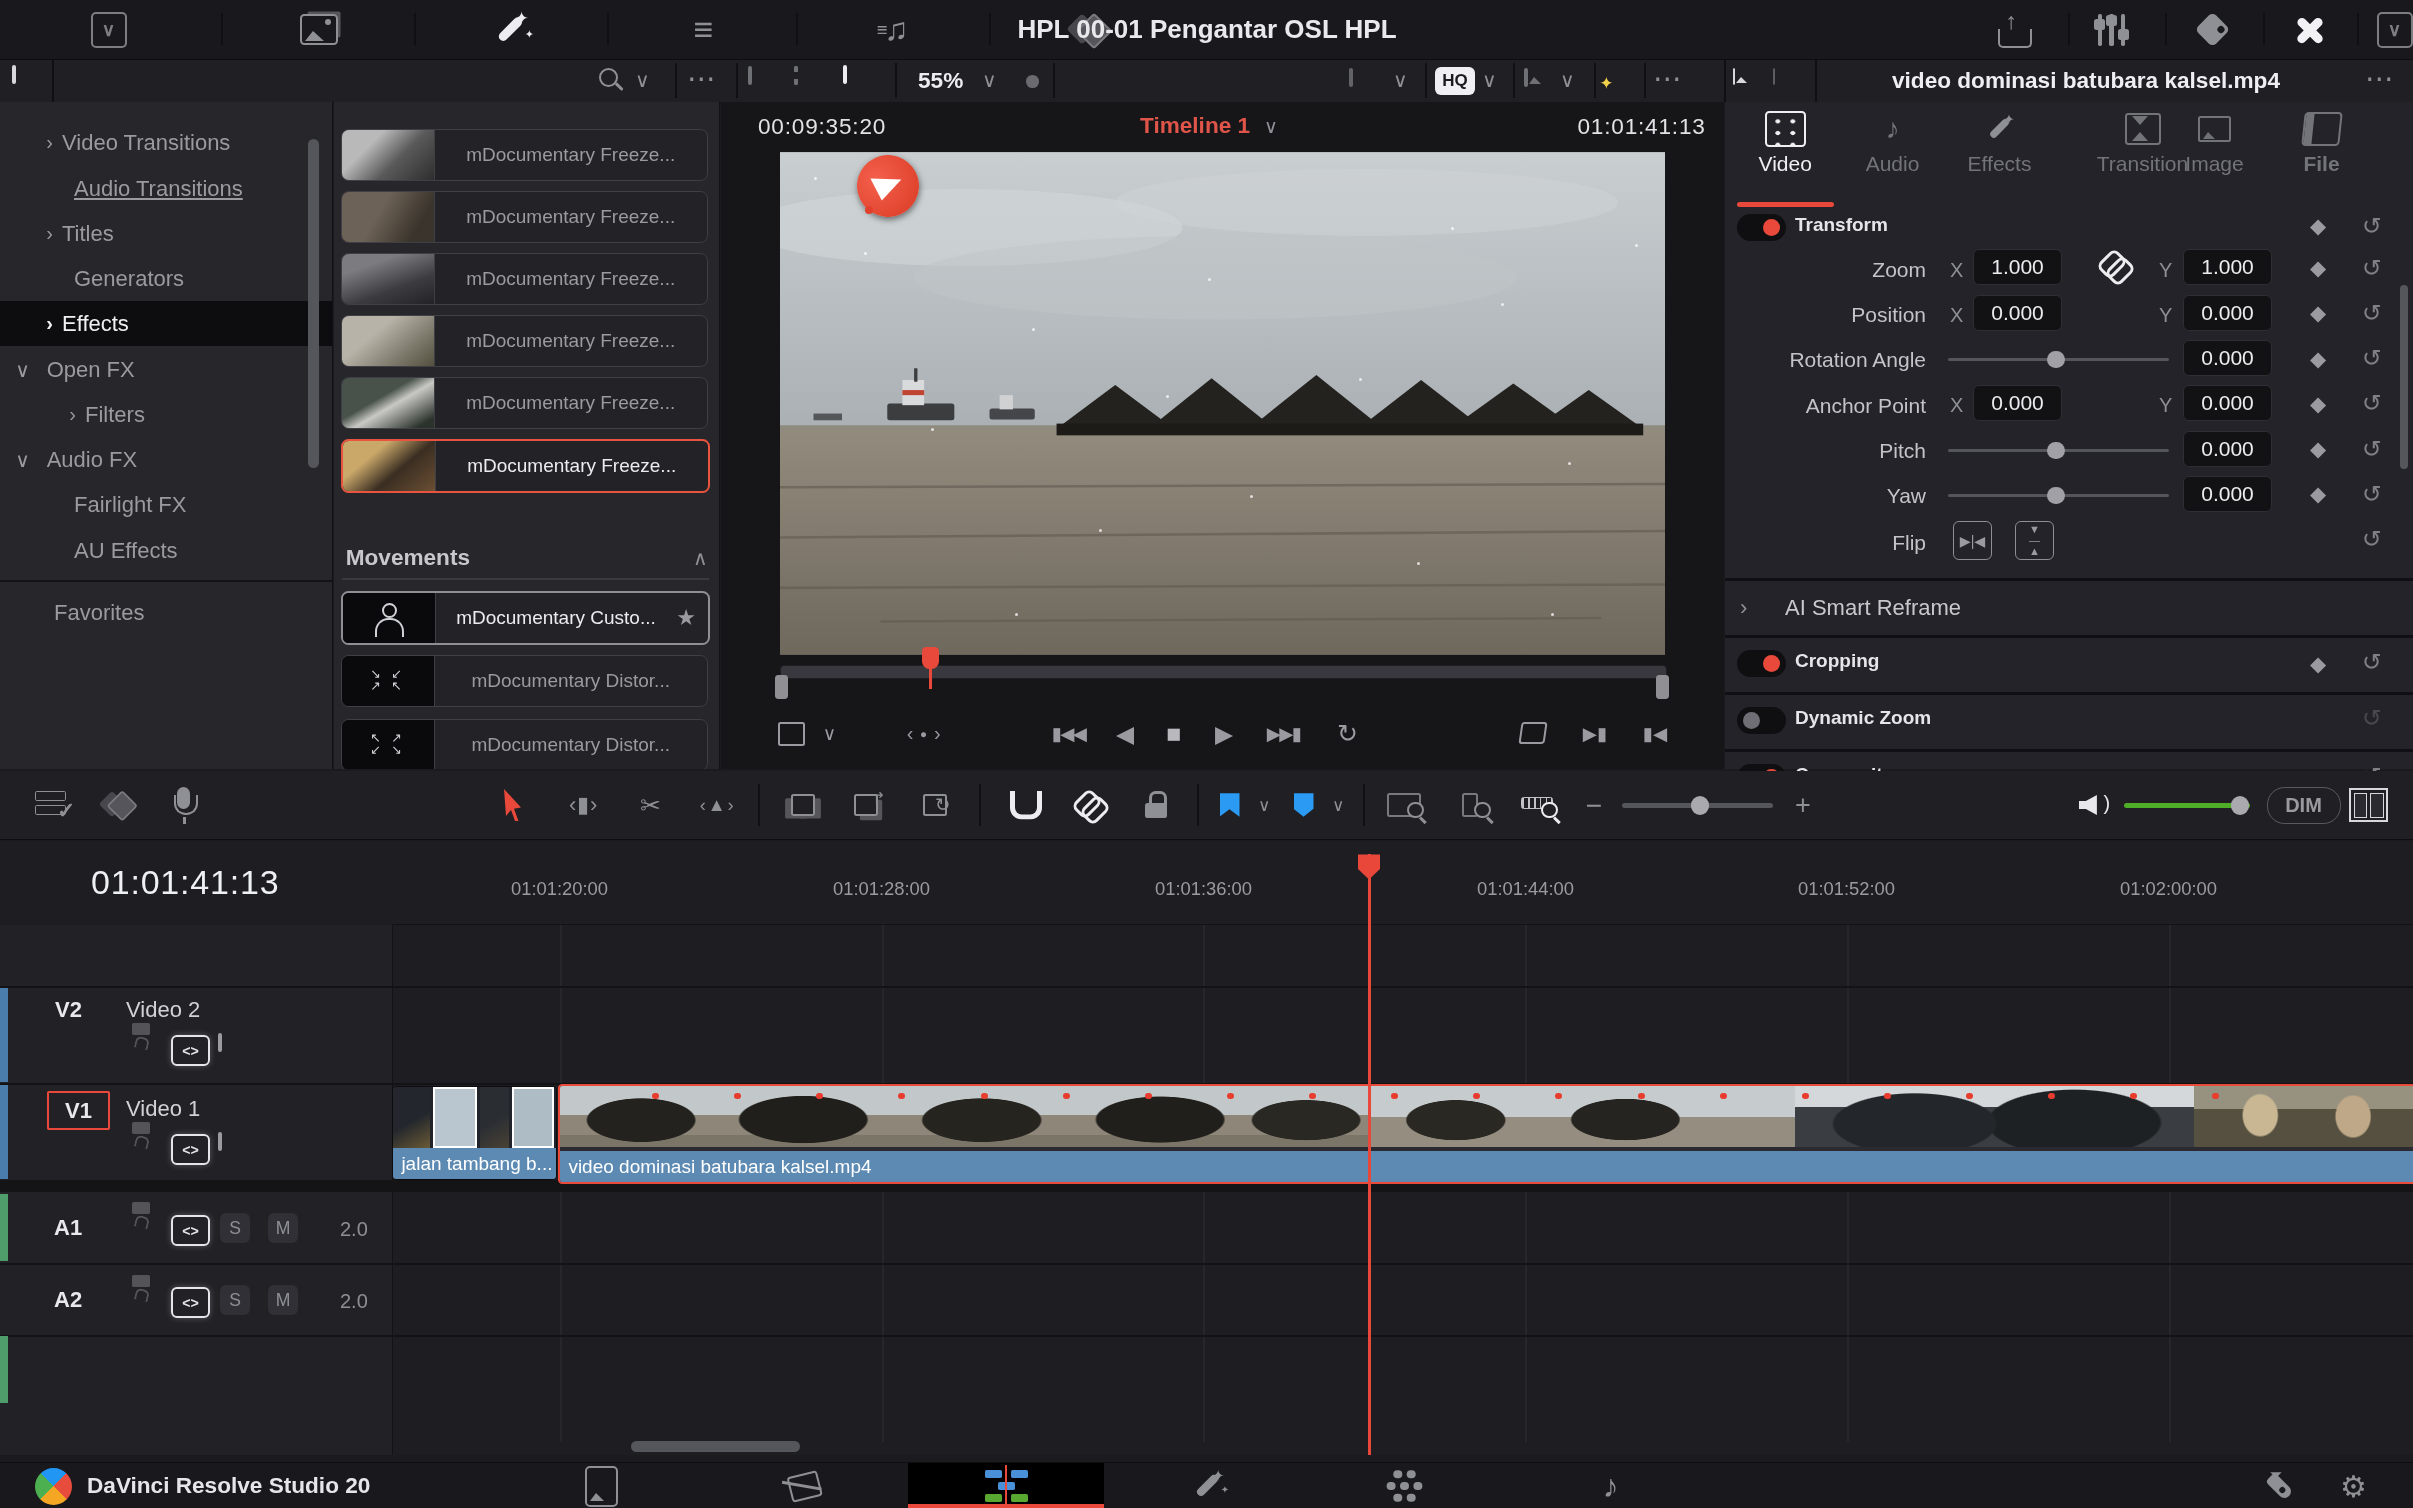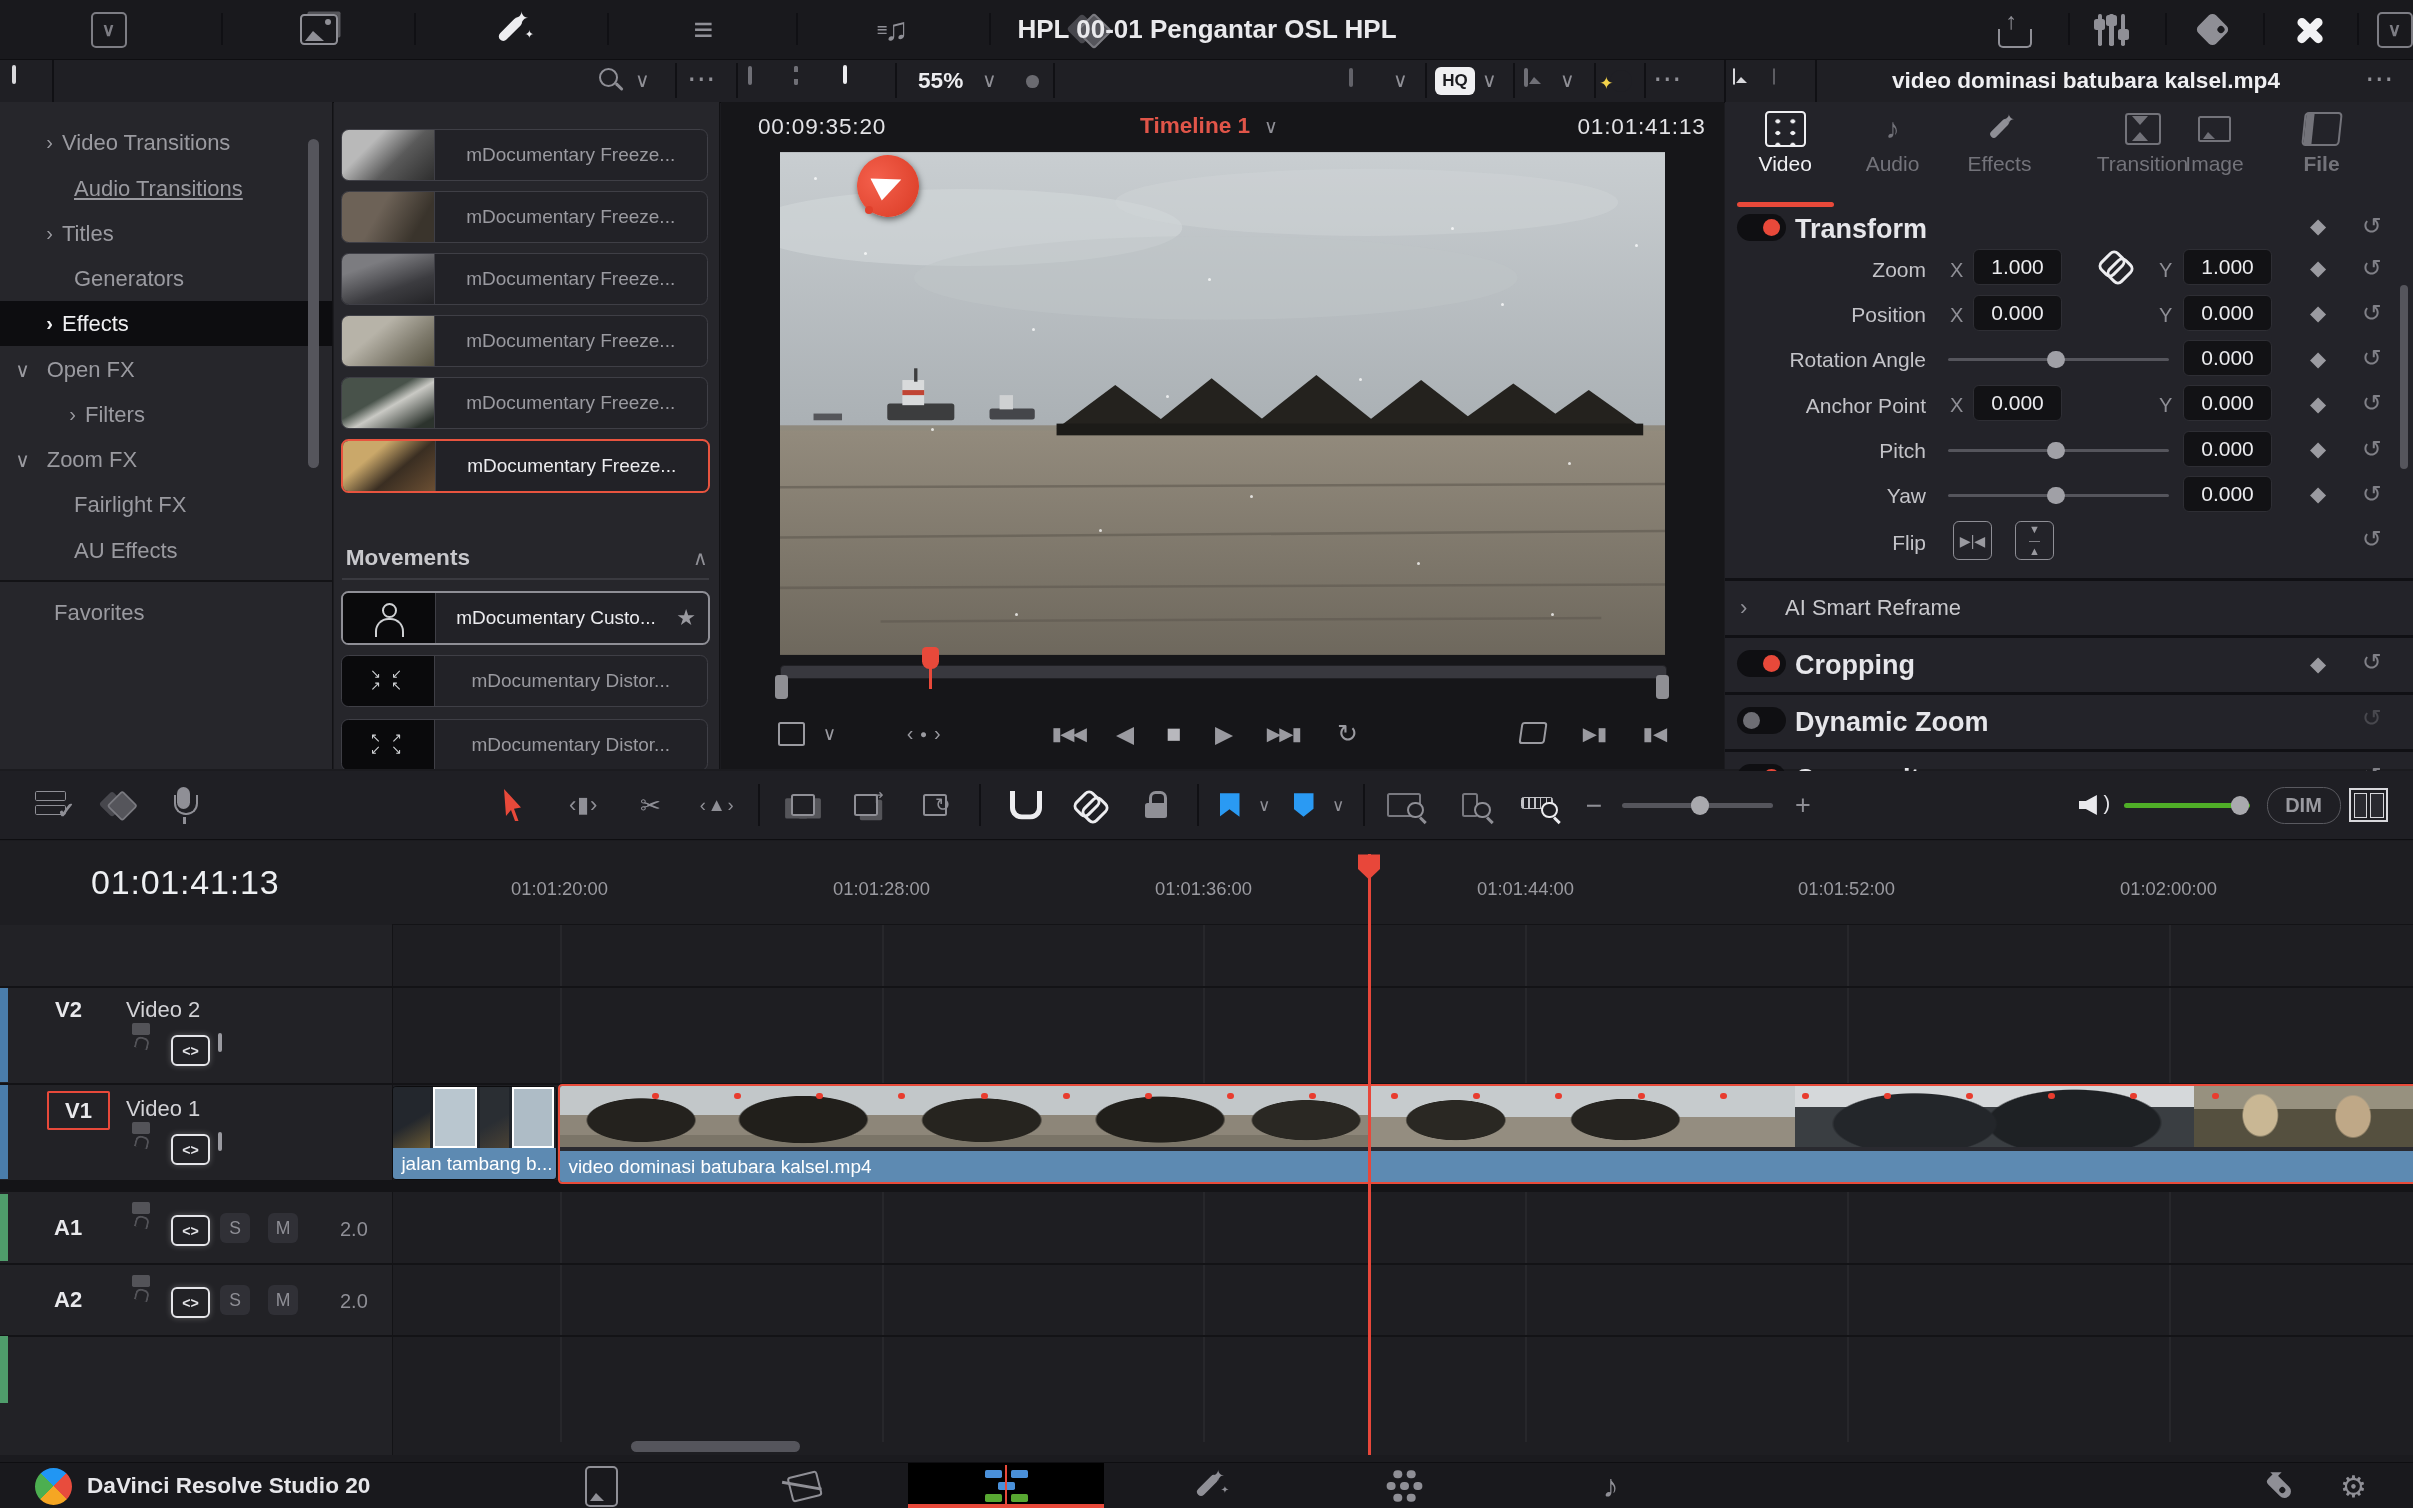--- a/index.html
+++ b/index.html
@@ -111,21 +111,21 @@
   .filmtab{width:37px;height:32px;border:2.5px solid currentColor;border-radius:4.2px;
     background:radial-gradient(circle,currentColor 2.1px,transparent 2.5px) -11.7px -9.2px/15px 11.7px;}
   .hourg{width:32px;height:28.5px;border:2.5px solid currentColor;border-radius:3.4px;position:relative;}
   .hourg:after{content:"";position:absolute;left:5px;top:1.7px;border-left:8.4px solid transparent;border-right:8.4px solid transparent;border-top:9.2px solid currentColor;}
   .hourg:before{content:"";position:absolute;left:5px;bottom:1.7px;border-left:8.4px solid transparent;border-right:8.4px solid transparent;border-bottom:9.2px solid currentColor;}
   .fileico{width:34px;height:30px;border:2.5px solid currentColor;border-radius:4.2px;transform:skewX(-6deg);background:linear-gradient(currentColor 0 0) left/8.4px 100% no-repeat;}
   .toggle{position:absolute;width:49px;height:27px;border-radius:13.4px;background:#0f0f12;}
   .toggle i{position:absolute;top:5px;width:17px;height:17px;border-radius:50%;}
   .toggle.on i{right:5.9px;background:#e8493a;}
   .toggle.off i{left:5.9px;background:#6e6e74;}
-  .sechdr{font-size:27px;color:#e6e6ea;font-weight:bold;}
+  .sechdr{font-size:19px;color:#e6e6ea;font-weight:bold;}
   .ilabel{position:absolute;font-size:21px;color:#c3c3c8;text-align:right;width:201px;}
   .axis{position:absolute;font-size:20px;color:#8f8f96;}
   .vbox{position:absolute;width:87px;height:34px;background:#121215;border:0.8px solid #2e2e34;border-radius:5.9px;
         color:#ececef;font-size:21px;display:flex;align-items:center;justify-content:center;}
   .kdia{position:absolute;color:#9a9aa0;font-size:21px;}
   .krst{position:absolute;color:#808087;font-size:23.5px;}
   .slider{position:absolute;height:3.4px;background:#55555c;border-radius:1.7px;}
   .slider i{position:absolute;top:-7.5px;width:17.6px;height:17.6px;border-radius:50%;background:#a0a0a6;}
   .linkico{position:absolute;width:28.5px;height:28.5px;}
   .linkico b{position:absolute;width:14.2px;height:20px;border:3.4px solid #ededf0;border-radius:6.7px;}
@@ -363,21 +363,21 @@
     <div class="sideitem" style="top:245px;">
         <span class="ch" style="margin-left:10px;">∨</span>
         <span style="margin-left:11.7px;">Open FX</span>
       </div>
     <div class="sideitem" style="top:290px;">
         <span class="ch" style="margin-left:60px;">›</span>
         <span>Filters</span>
       </div>
     <div class="sideitem" style="top:335px;">
         <span class="ch" style="margin-left:10px;">∨</span>
-        <span style="margin-left:11.7px;">Zoom FX</span>
+        <span style="margin-left:11.7px;">Audio FX</span>
       </div>
     <div class="sideitem" style="top:426px;">
         <span style="margin-left:74px;">AU Effects</span>
       </div>
     <div class="sideitem" style="top:380px;">
         <span style="margin-left:74px;">Fairlight FX</span>
       </div>
     <div class="r" style="left:0;top:478px;width:332px;height:1.7px;background:#131316;"></div>
     <div class="sideitem" style="top:488px;">
         <span style="margin-left:54px;">Favorites</span>

